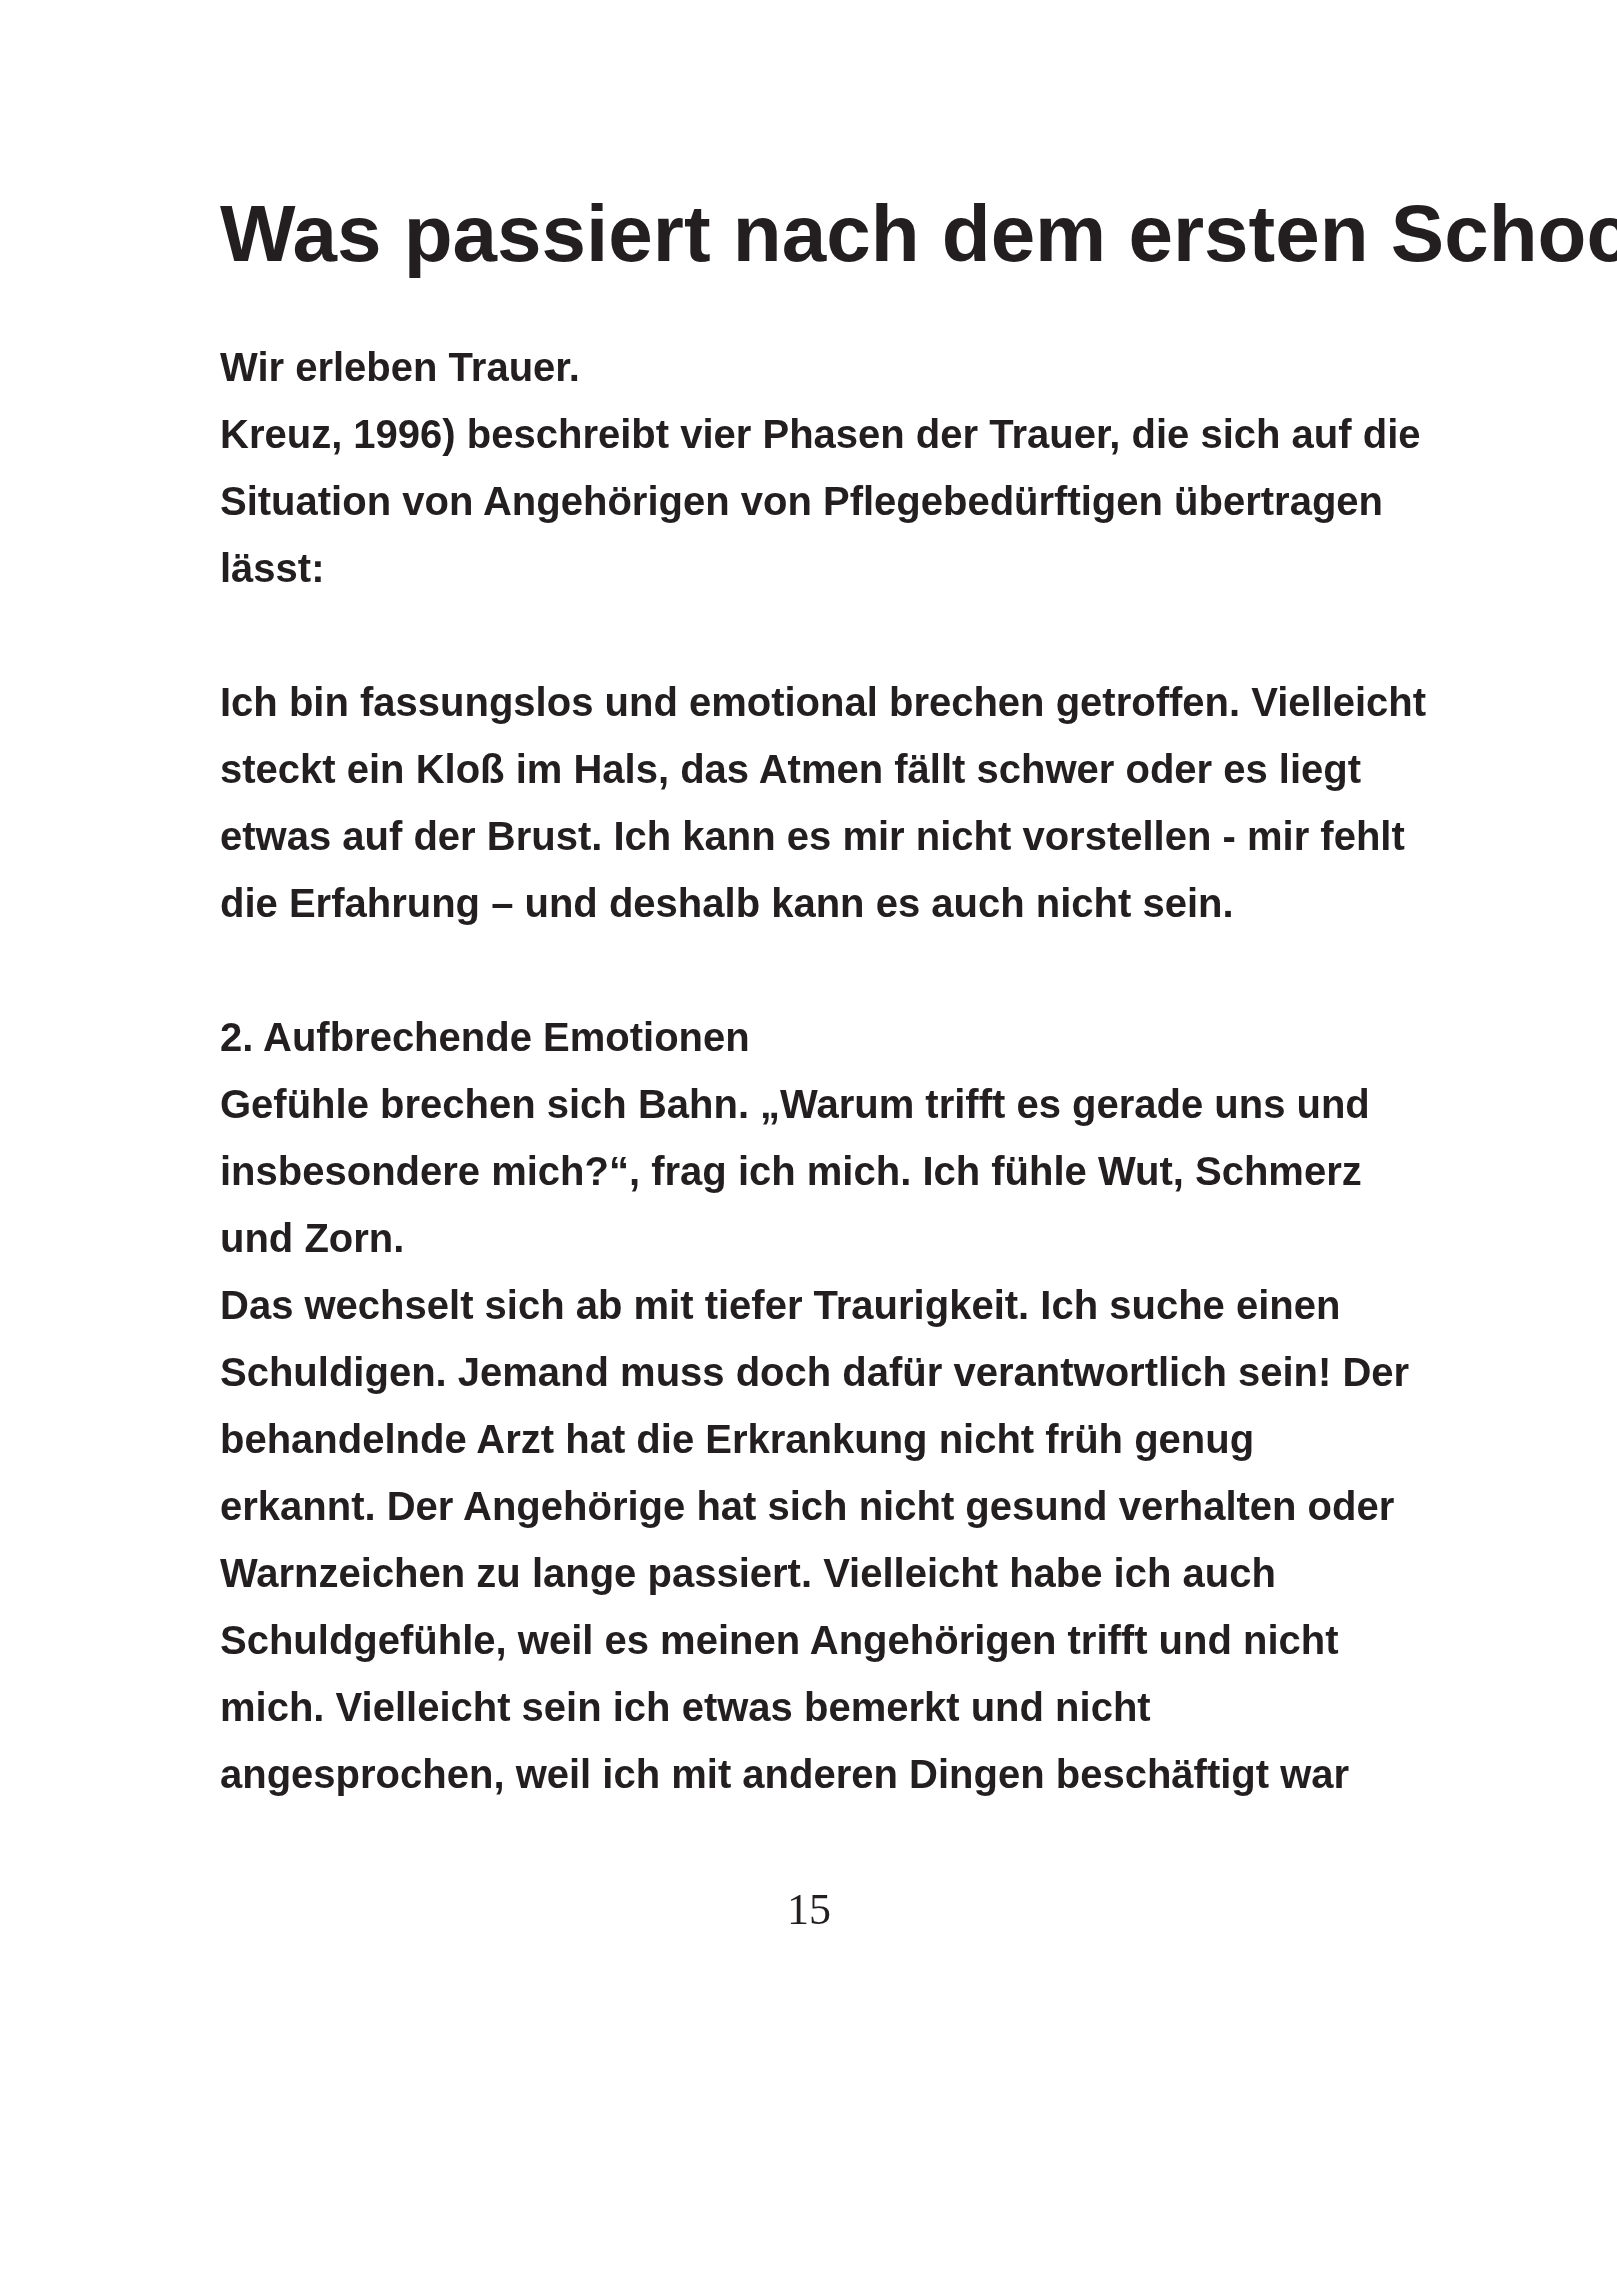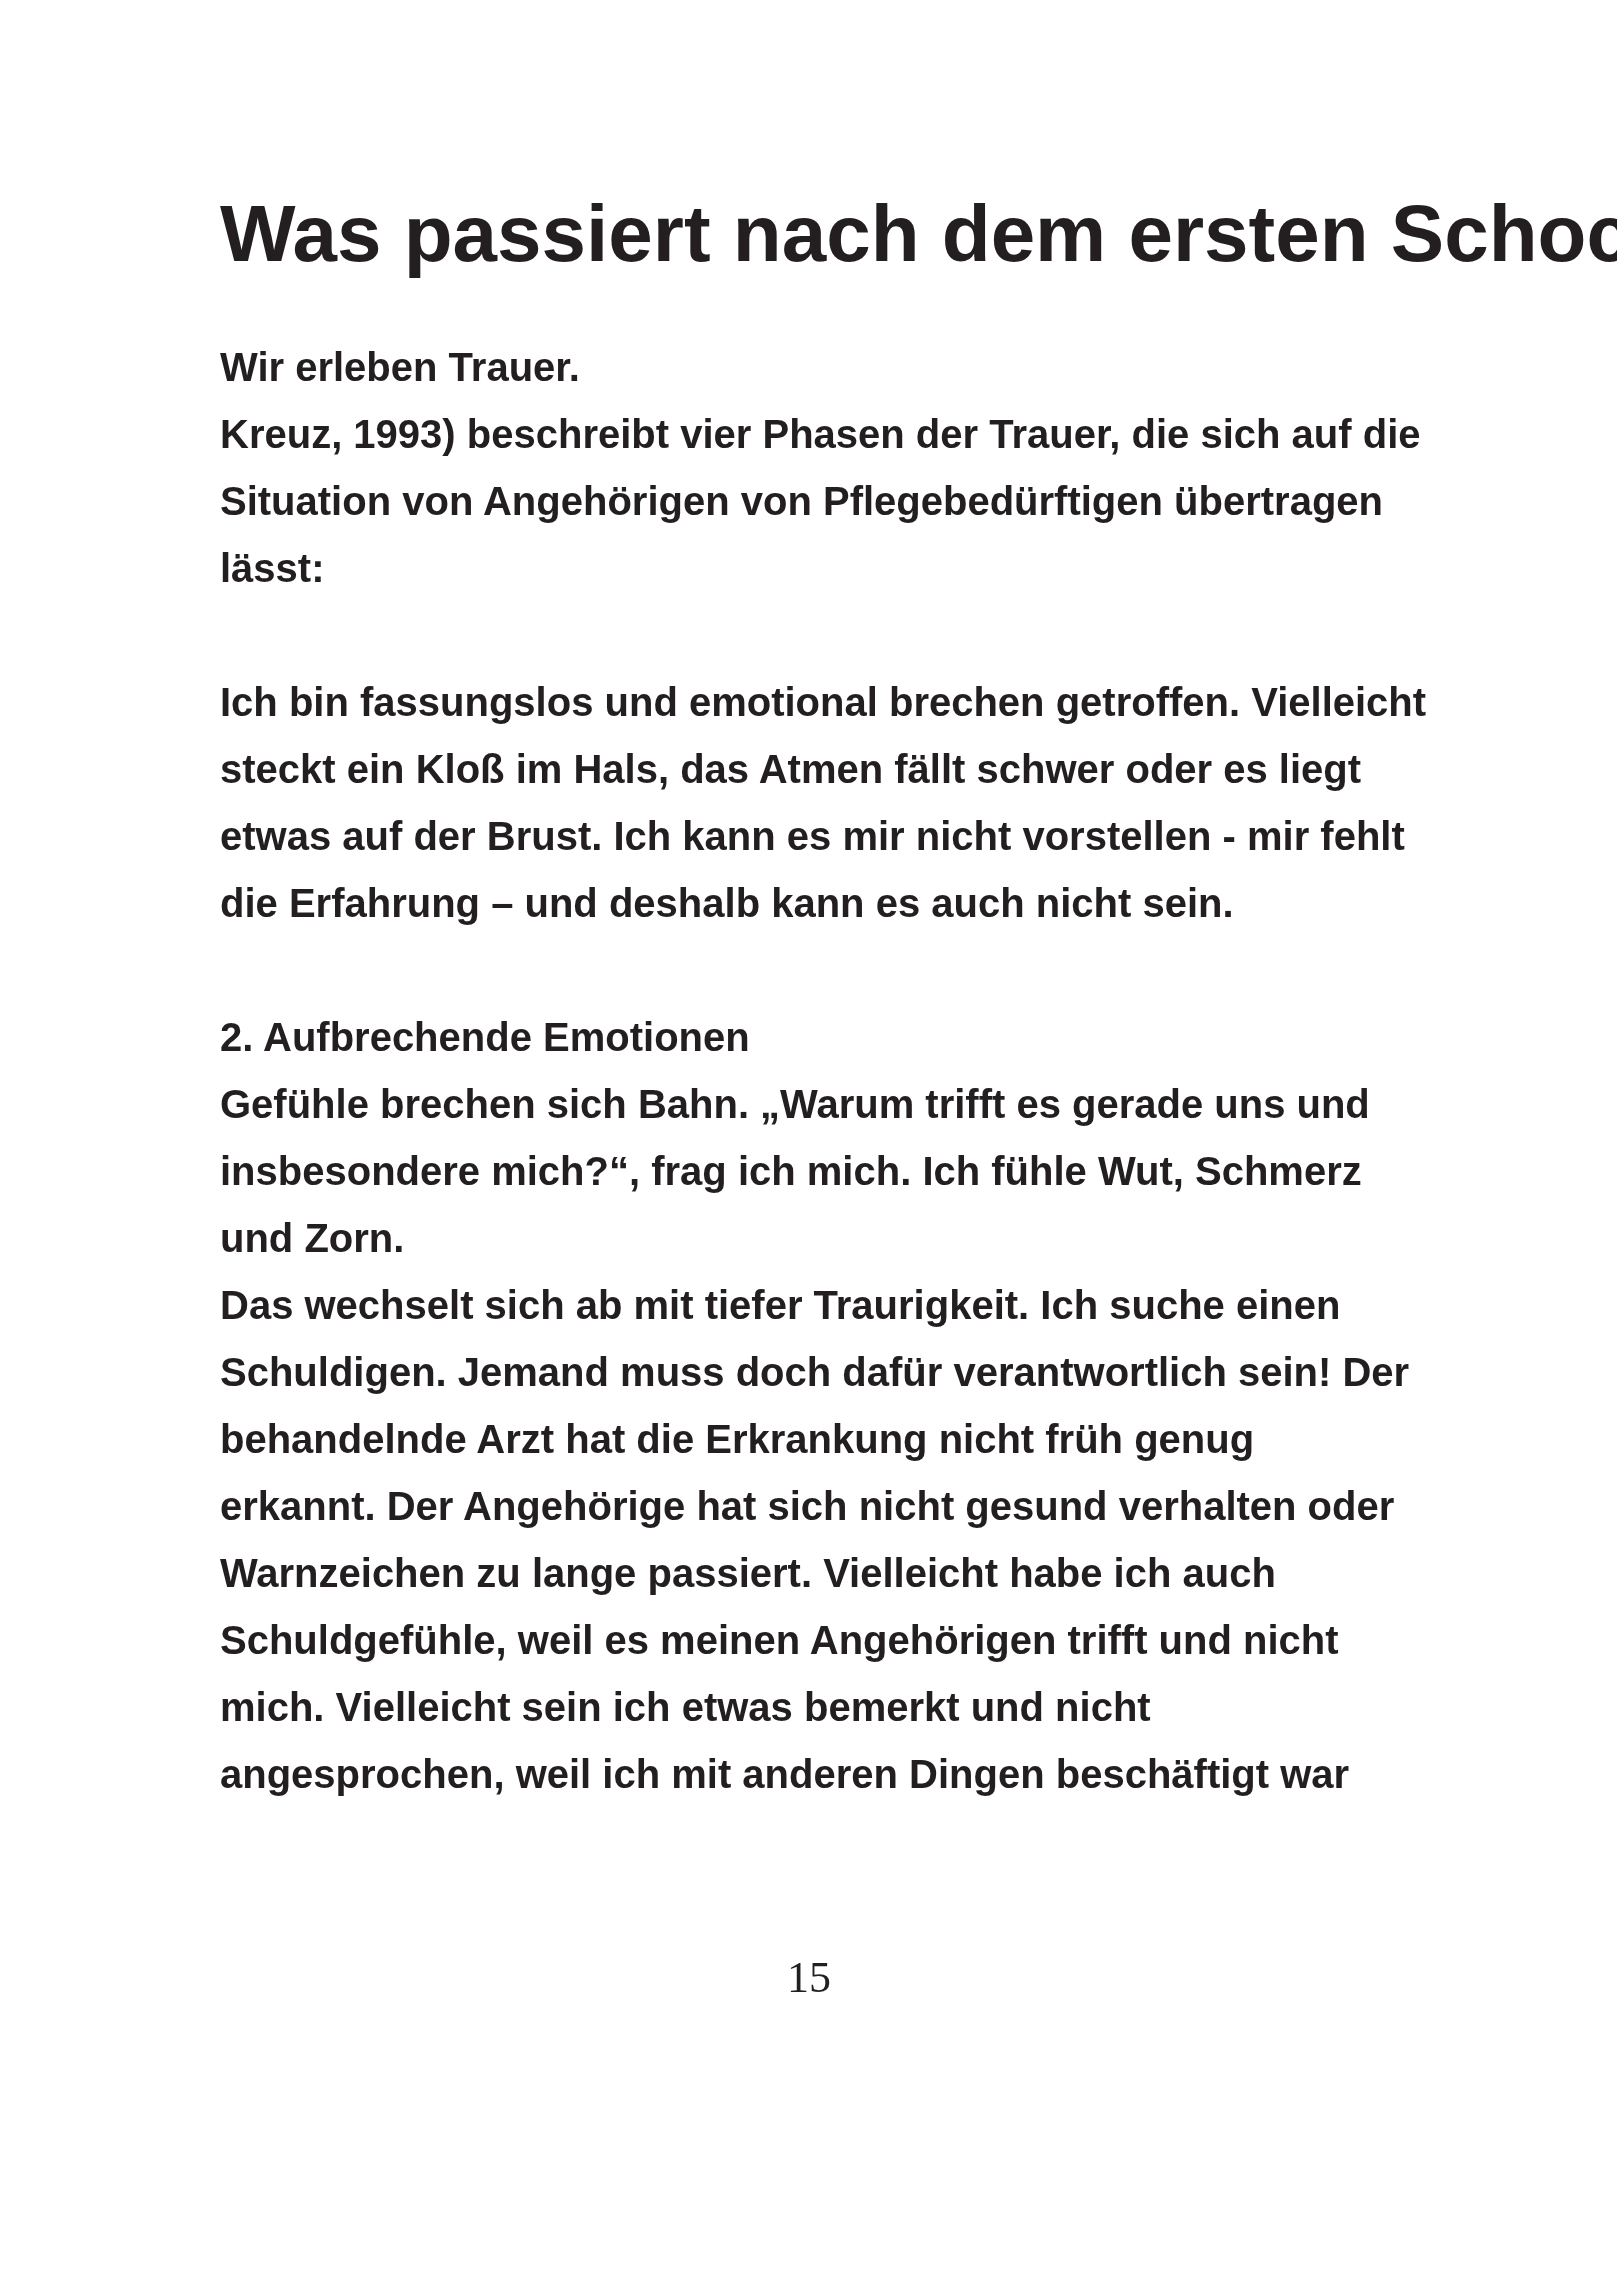--- a/index.html
+++ b/index.html
@@ -36,40 +36,40 @@
     margin-top: 67px;
   }
   .line {
     white-space: pre;
     height: 67px;
     font-weight: bold;
   }
   .page-number {
     position: absolute;
     left: 0;
-    top: 1952px;
+    top: 1884px;
     width: 100%;
     text-align: center;
     font-family: "Liberation Serif", "DejaVu Serif", serif;
     font-size: 44px;
     line-height: 51px;
     color: #231f20;
   }
 </style>
 </head>
 <body>
 
 <div class="page">
   <div class="content">
 
     <h1 class="doc-title">Was passiert nach dem ersten Schock?</h1>
 
     <div class="para">
       <div class="line">Wir erleben Trauer.</div>
-      <div class="line">Kreuz, 1993) beschreibt vier Phasen der Trauer, die sich auf die</div>
+      <div class="line">Kreuz, 1996) beschreibt vier Phasen der Trauer, die sich auf die</div>
       <div class="line">Situation von Angehörigen von Pflegebedürftigen übertragen</div>
       <div class="line">lässt:</div>
     </div>
 
     <div class="para">
       <div class="line">Ich bin fassungslos und emotional brechen getroffen. Vielleicht</div>
       <div class="line">steckt ein Kloß im Hals, das Atmen fällt schwer oder es liegt</div>
       <div class="line">etwas auf der Brust. Ich kann es mir nicht vorstellen - mir fehlt</div>
       <div class="line">die Erfahrung – und deshalb kann es auch nicht sein.</div>
     </div>

